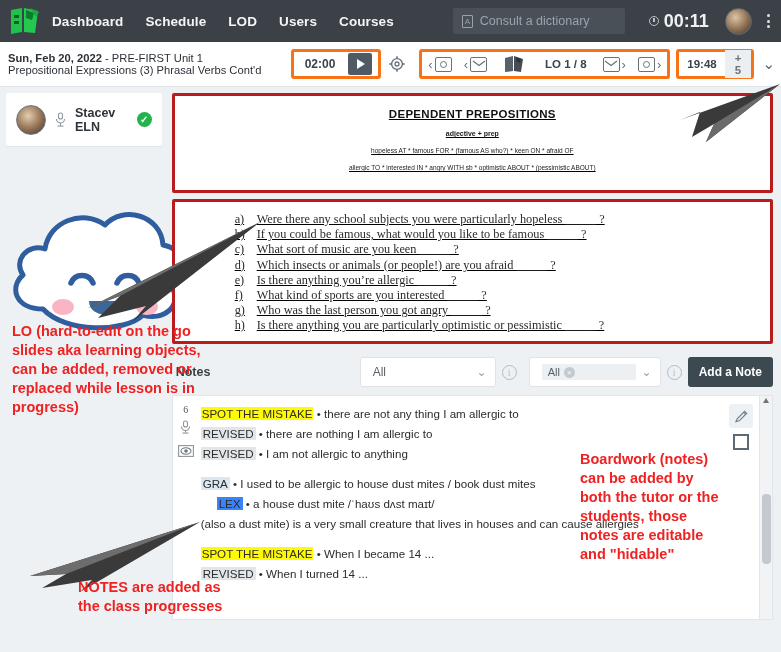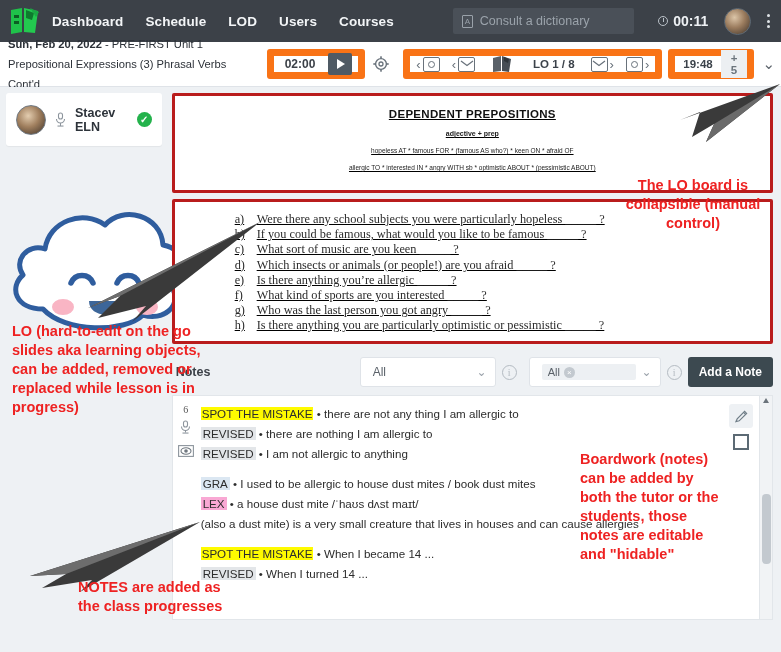--- a/index.html
+++ b/index.html
@@ -34,41 +34,41 @@
     border-radius: 2px;
     display: flex; align-items: center; gap: 7px;
     padding: 0 9px;
   }
   .dict-icon { width: 11px; height: 13px; border: 1px solid #9aa2aa; border-radius: 1px; position: relative; flex: none; }
   .dict-icon:after { content:"A"; position:absolute; left:2px; top:0px; font-size:8px; color:#9aa2aa; line-height:11px;}
   .dict-ph { color: #9ba3ab; font-size: 12.5px; }
   .clock-wrap { margin-left: 24px; display:flex; align-items:center; gap:5px;}
   .clock-ring { width:10px;height:10px;border:1.4px solid #b9c0c7;border-radius:50%; position:relative;}
   .clock-ring:after{content:"";position:absolute;left:3.6px;top:1.4px;width:1.2px;height:4px;background:#b9c0c7;}
-  .clock-time { color: #eef1f4; font-size: 14px; font-weight: bold; }
+  .clock-time { color: #eef1f4; font-size: 18px; font-weight: bold; }
   .avatar-top {
     margin-left: 16px; width: 27px; height: 27px; border-radius: 50%;
     background: radial-gradient(circle at 38% 34%, #dcc5a8 0%, #9b7c5e 45%, #3c3128 100%);
     border: 1.6px solid #5f6a75; flex:none;
   }
   .kebab { margin-left: 12px; width: 14px; display:flex; flex-direction:column; align-items:center; gap:2.5px; cursor:pointer;}
   .kebab span { width: 3px; height: 3px; border-radius: 50%; background: #dfe3e7; display:block;}
 
   
   .subbar {
     height: 45px; width: 781px; background: #ffffff;
     border-bottom: 1px solid #dfe3e8;
     display: flex; align-items: center; padding: 0 6px 0 8px;
     position: relative;
   }
-  .lesson-title { font-size: 11.2px; color: #2c3138; line-height: 20px; max-width: 300px; }
+  .lesson-title { font-size: 11.2px; color: #2c3138; line-height: 12px; max-width: 300px; }
   .lesson-title b { font-weight: bold; }
   .ctrl-group {
     display: flex; align-items: center; height: 30px;
-    border: 7px solid #f97316; border-radius: 3px; background:#fff;
+    border: 3px solid #f97316; border-radius: 3px; background:#fff;
     margin-left: 6px;
   }
   .ctrl-cell {
     display:flex; align-items:center; justify-content:center;
     height: 28px; padding: 0 8px; font-size: 11.5px; color:#3b424a; font-weight: bold;
     cursor:pointer;
   }
   .timer-val { font-size: 12px; color:#3c4148; font-weight:bold; padding:0 11px; }
   .play-btn {
     width: 24px; height: 22px; background: #4f5a64; border-radius: 2px;
@@ -165,21 +165,21 @@
     margin-top: 6px; background:#fff; border:1px solid #e2e6ea;
     height: 225px; position:relative; display:flex; overflow:hidden;
   }
   .note-gutter { width: 26px; padding-top: 8px; display:flex;flex-direction:column;align-items:center;gap:5px;}
   .g-num { font-size: 10px; color:#555; font-family:"Liberation Serif",serif;}
   .note-body { flex:1; padding: 8px 4px 0 2px; }
   .note-line { font-size: 11.6px; color:#2c2c2c; line-height: 20px; white-space: nowrap;}
   .hl-yellow { background:#fffb00; padding: 0 1px; }
   .hl-grey { background:#e3e6e9; padding: 0 2px; }
   .hl-blue { background:#dbe7f2; padding: 0 2px; }
-  .hl-green { background:#f9a8d4; padding: 0 2px; }
+  .hl-green { background:#3b82f6; padding: 0 2px; margin-left: 16px; }
   .note-gap { height: 10px; }
   .note-tools { width: 36px; padding-top: 8px; display:flex;flex-direction:column;align-items:center;gap:6px;}
   .pencil-btn { width:24px;height:24px;background:#eef1f4;border-radius:3px;display:flex;align-items:center;justify-content:center;cursor:pointer;}
   .check-sq { width:16px;height:16px;border:2px solid #5c6a74;background:#fff; cursor:pointer;}
   .scroll-col { width: 13px; background:#f1f3f5; border-left:1px solid #e2e6ea; position:relative;}
   .scroll-thumb { position:absolute; left:2px; width:9px; background:#c3c9cf; border-radius:4px;}
   .scroll-arrow { position:absolute; left:3px; top:2px; width:0;height:0;
     border-left:3.5px solid transparent;border-right:3.5px solid transparent;border-bottom:5px solid #6b737b;}
 
   
@@ -475,21 +475,20 @@
   <svg class="arrow-svg" style="left:62px;top:218px;" width="200" height="110" viewBox="0 0 200 110">
     <path d="M198 4 L26 90 L58 78 L36 100 L84 88 L70 104 Z" fill="#3a3a3a"></path>
     <path d="M198 4 L26 90 L58 78 Z" fill="#6d6d6d"></path>
   </svg>
 
   <svg class="arrow-svg" style="left:22px;top:518px;" width="180" height="80" viewBox="0 0 180 80">
     <path d="M178 4 L8 58 L44 56 L20 70 L70 62 L58 74 Z" fill="#3a3a3a"></path>
     <path d="M178 4 L8 58 L44 56 Z" fill="#6d6d6d"></path>
   </svg>
 
-  <div class="anno" style="left:604px;top:176px;width:178px;text-align:center;">The LO board is collapsible (manual control)</div>
 
   <div class="anno" style="left:12px;top:322px;width:200px;">LO (hard-to-edit on the go slides aka learning objects, can be added, removed  or replaced while lesson is in progress)</div>
 
   <div class="anno" style="left:580px;top:450px;width:140px;">Boardwork (notes) can be added by both the tutor or the students, those notes are editable and "hidable"</div>
 
   <div class="anno" style="left:78px;top:578px;width:160px;">NOTES are added as the class progresses</div>
 
 </div>
 
 </body></html>

